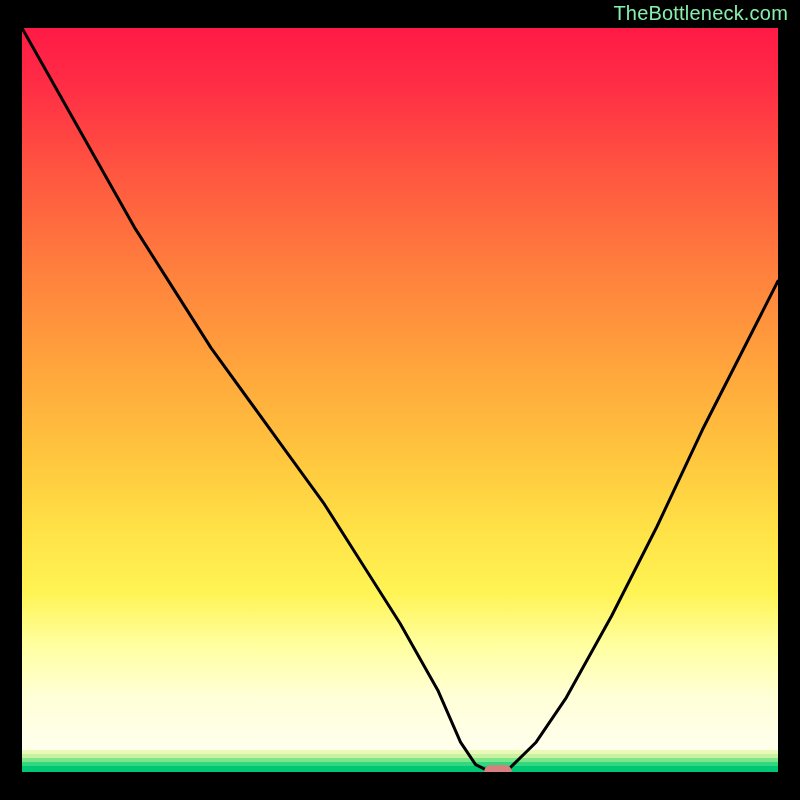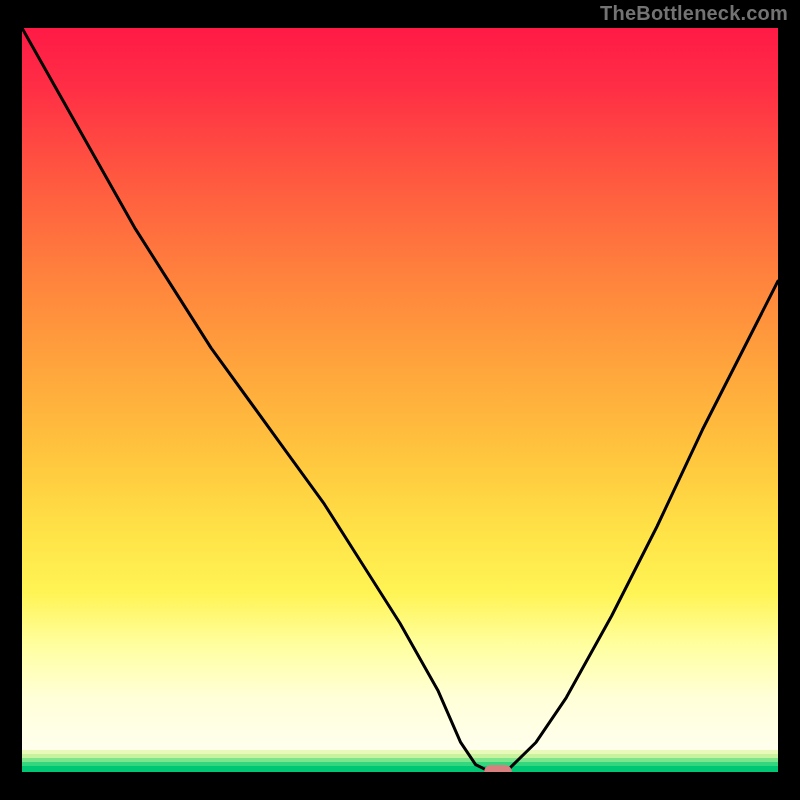--- a/index.html
+++ b/index.html
@@ -15,22 +15,22 @@
     position: relative;
     width: 800px;
     height: 800px;
     background: #000;
   }
   .attribution {
     position: absolute;
     top: 2px;
     right: 12px;
     font-size: 20px;
-    font-weight: 700;
-    color: #737373;
+    font-weight: 400;
+    color: #86efac;
     letter-spacing: 0.2px;
     z-index: 10;
   }
   .plot-area {
     position: absolute;
     left: 22px;
     top: 28px;
     width: 756px;   
     height: 744px;  
     overflow: hidden;

